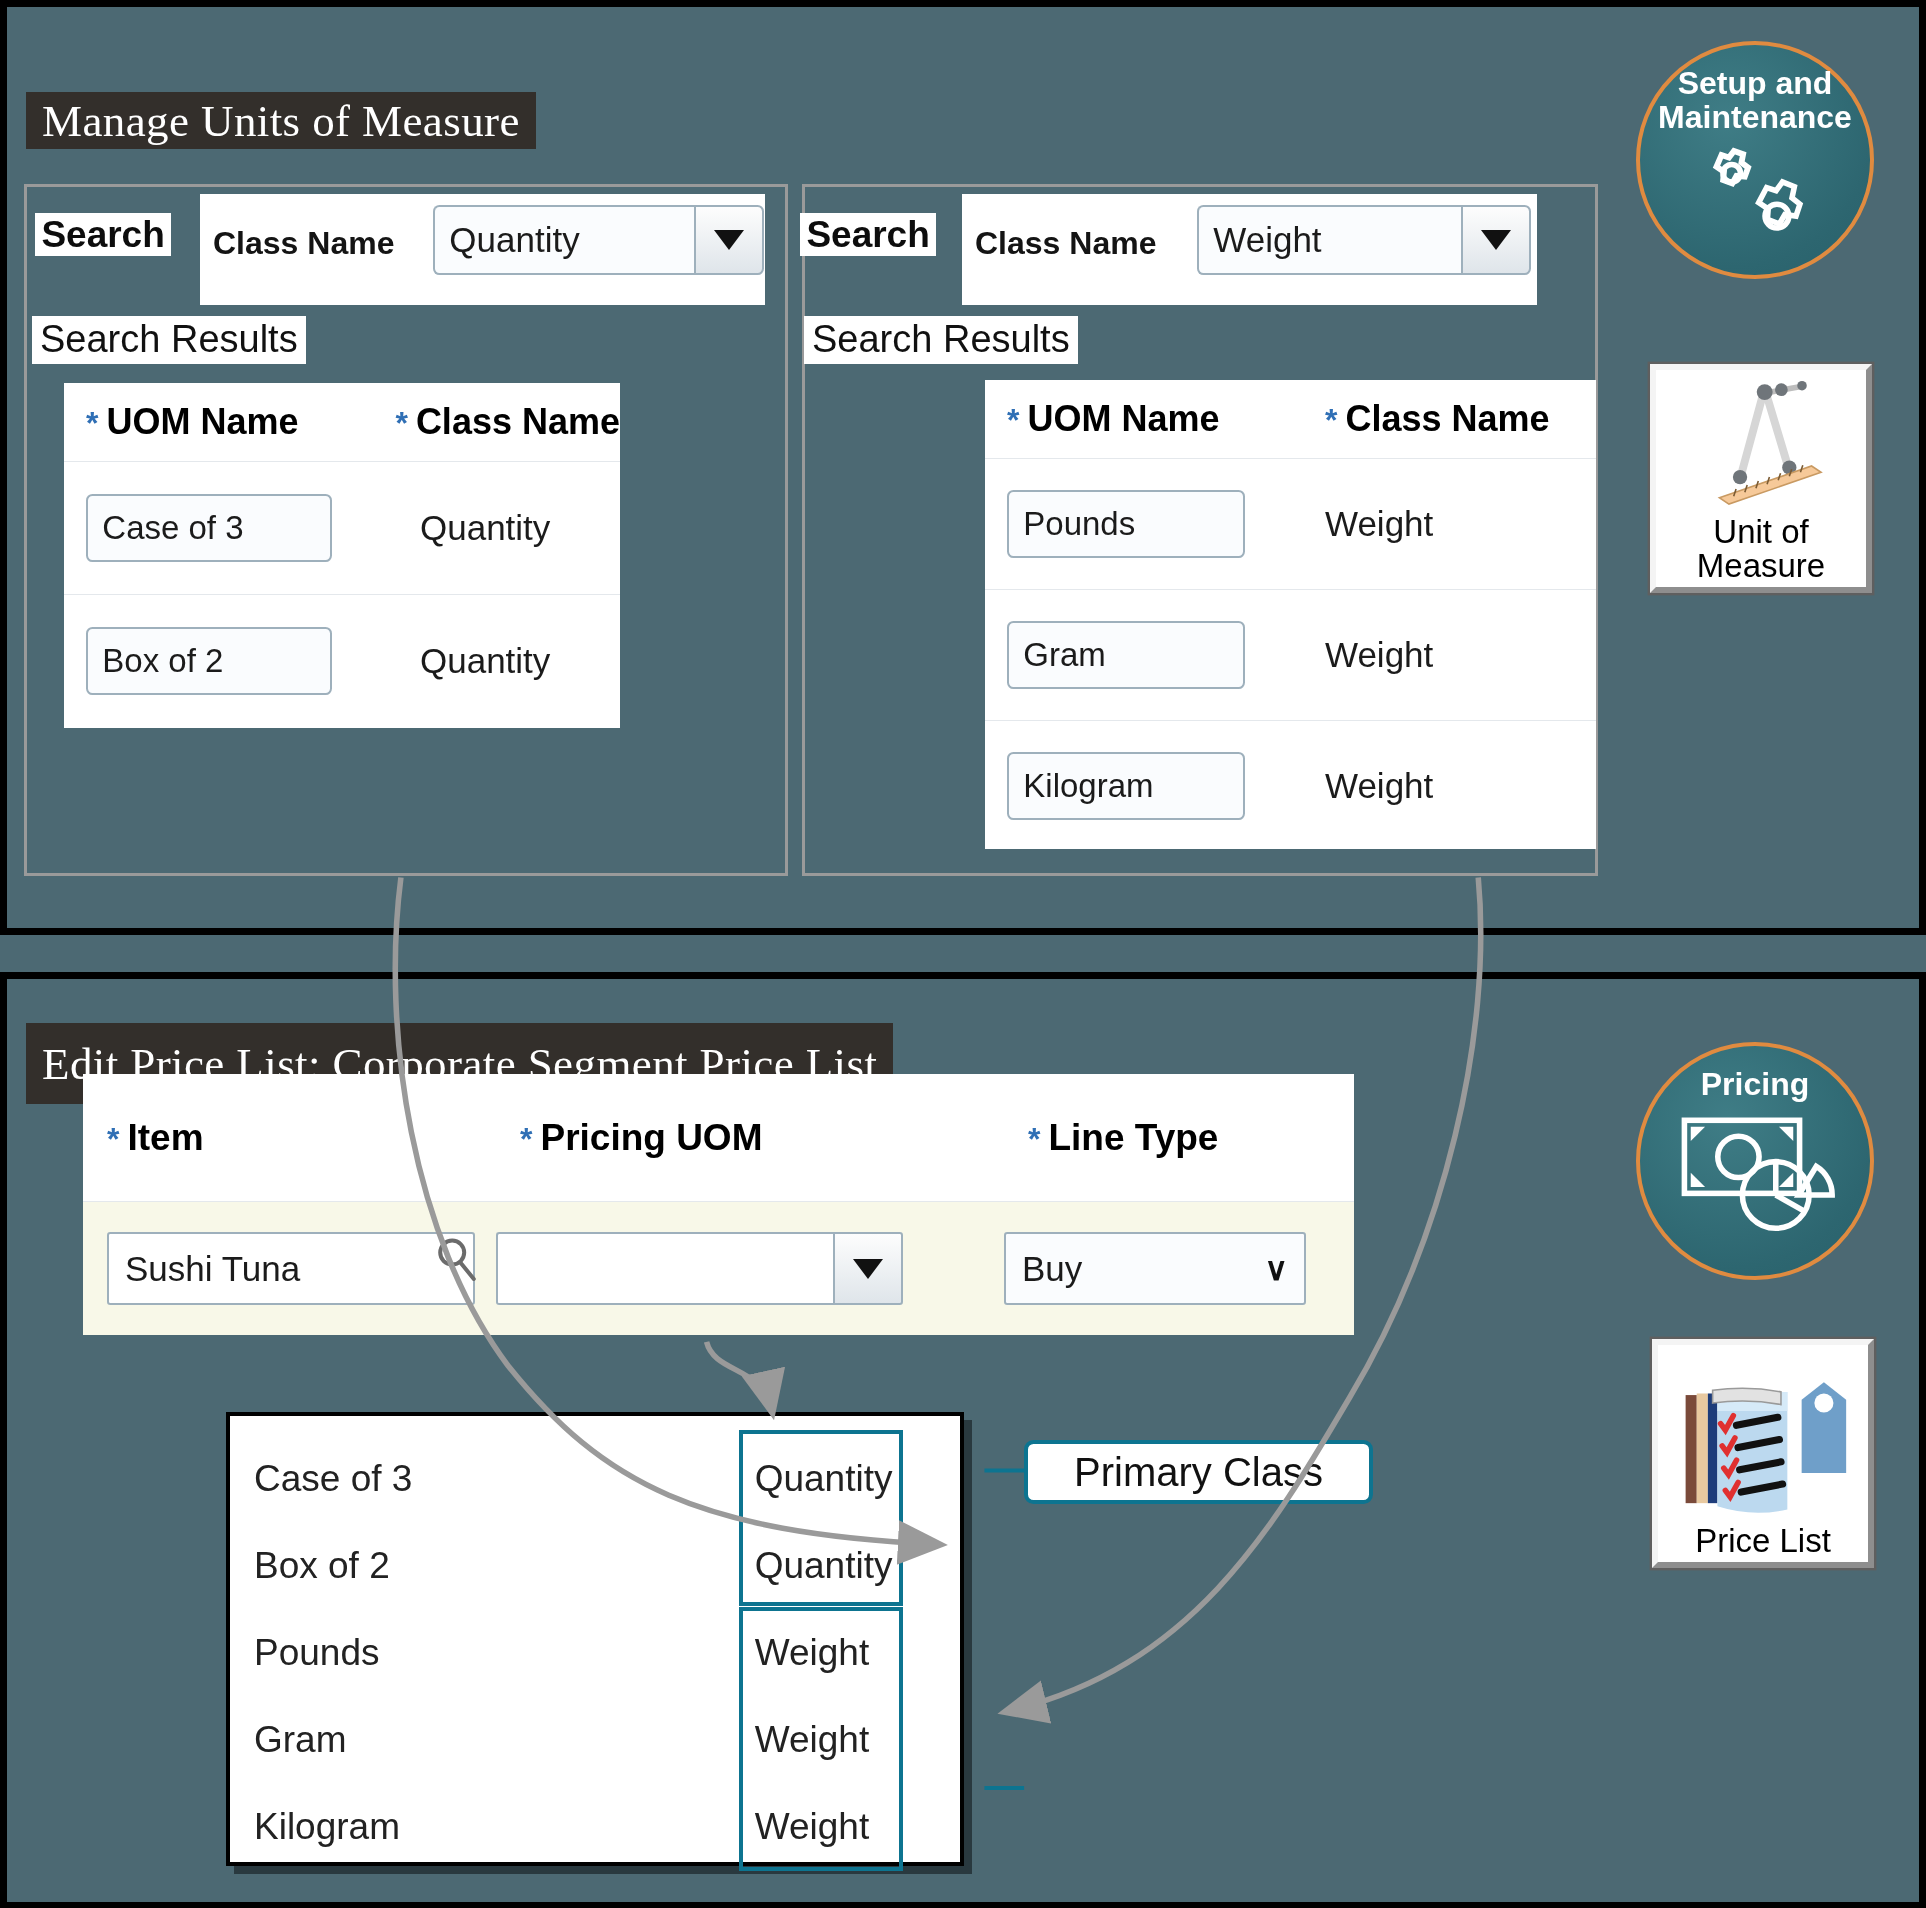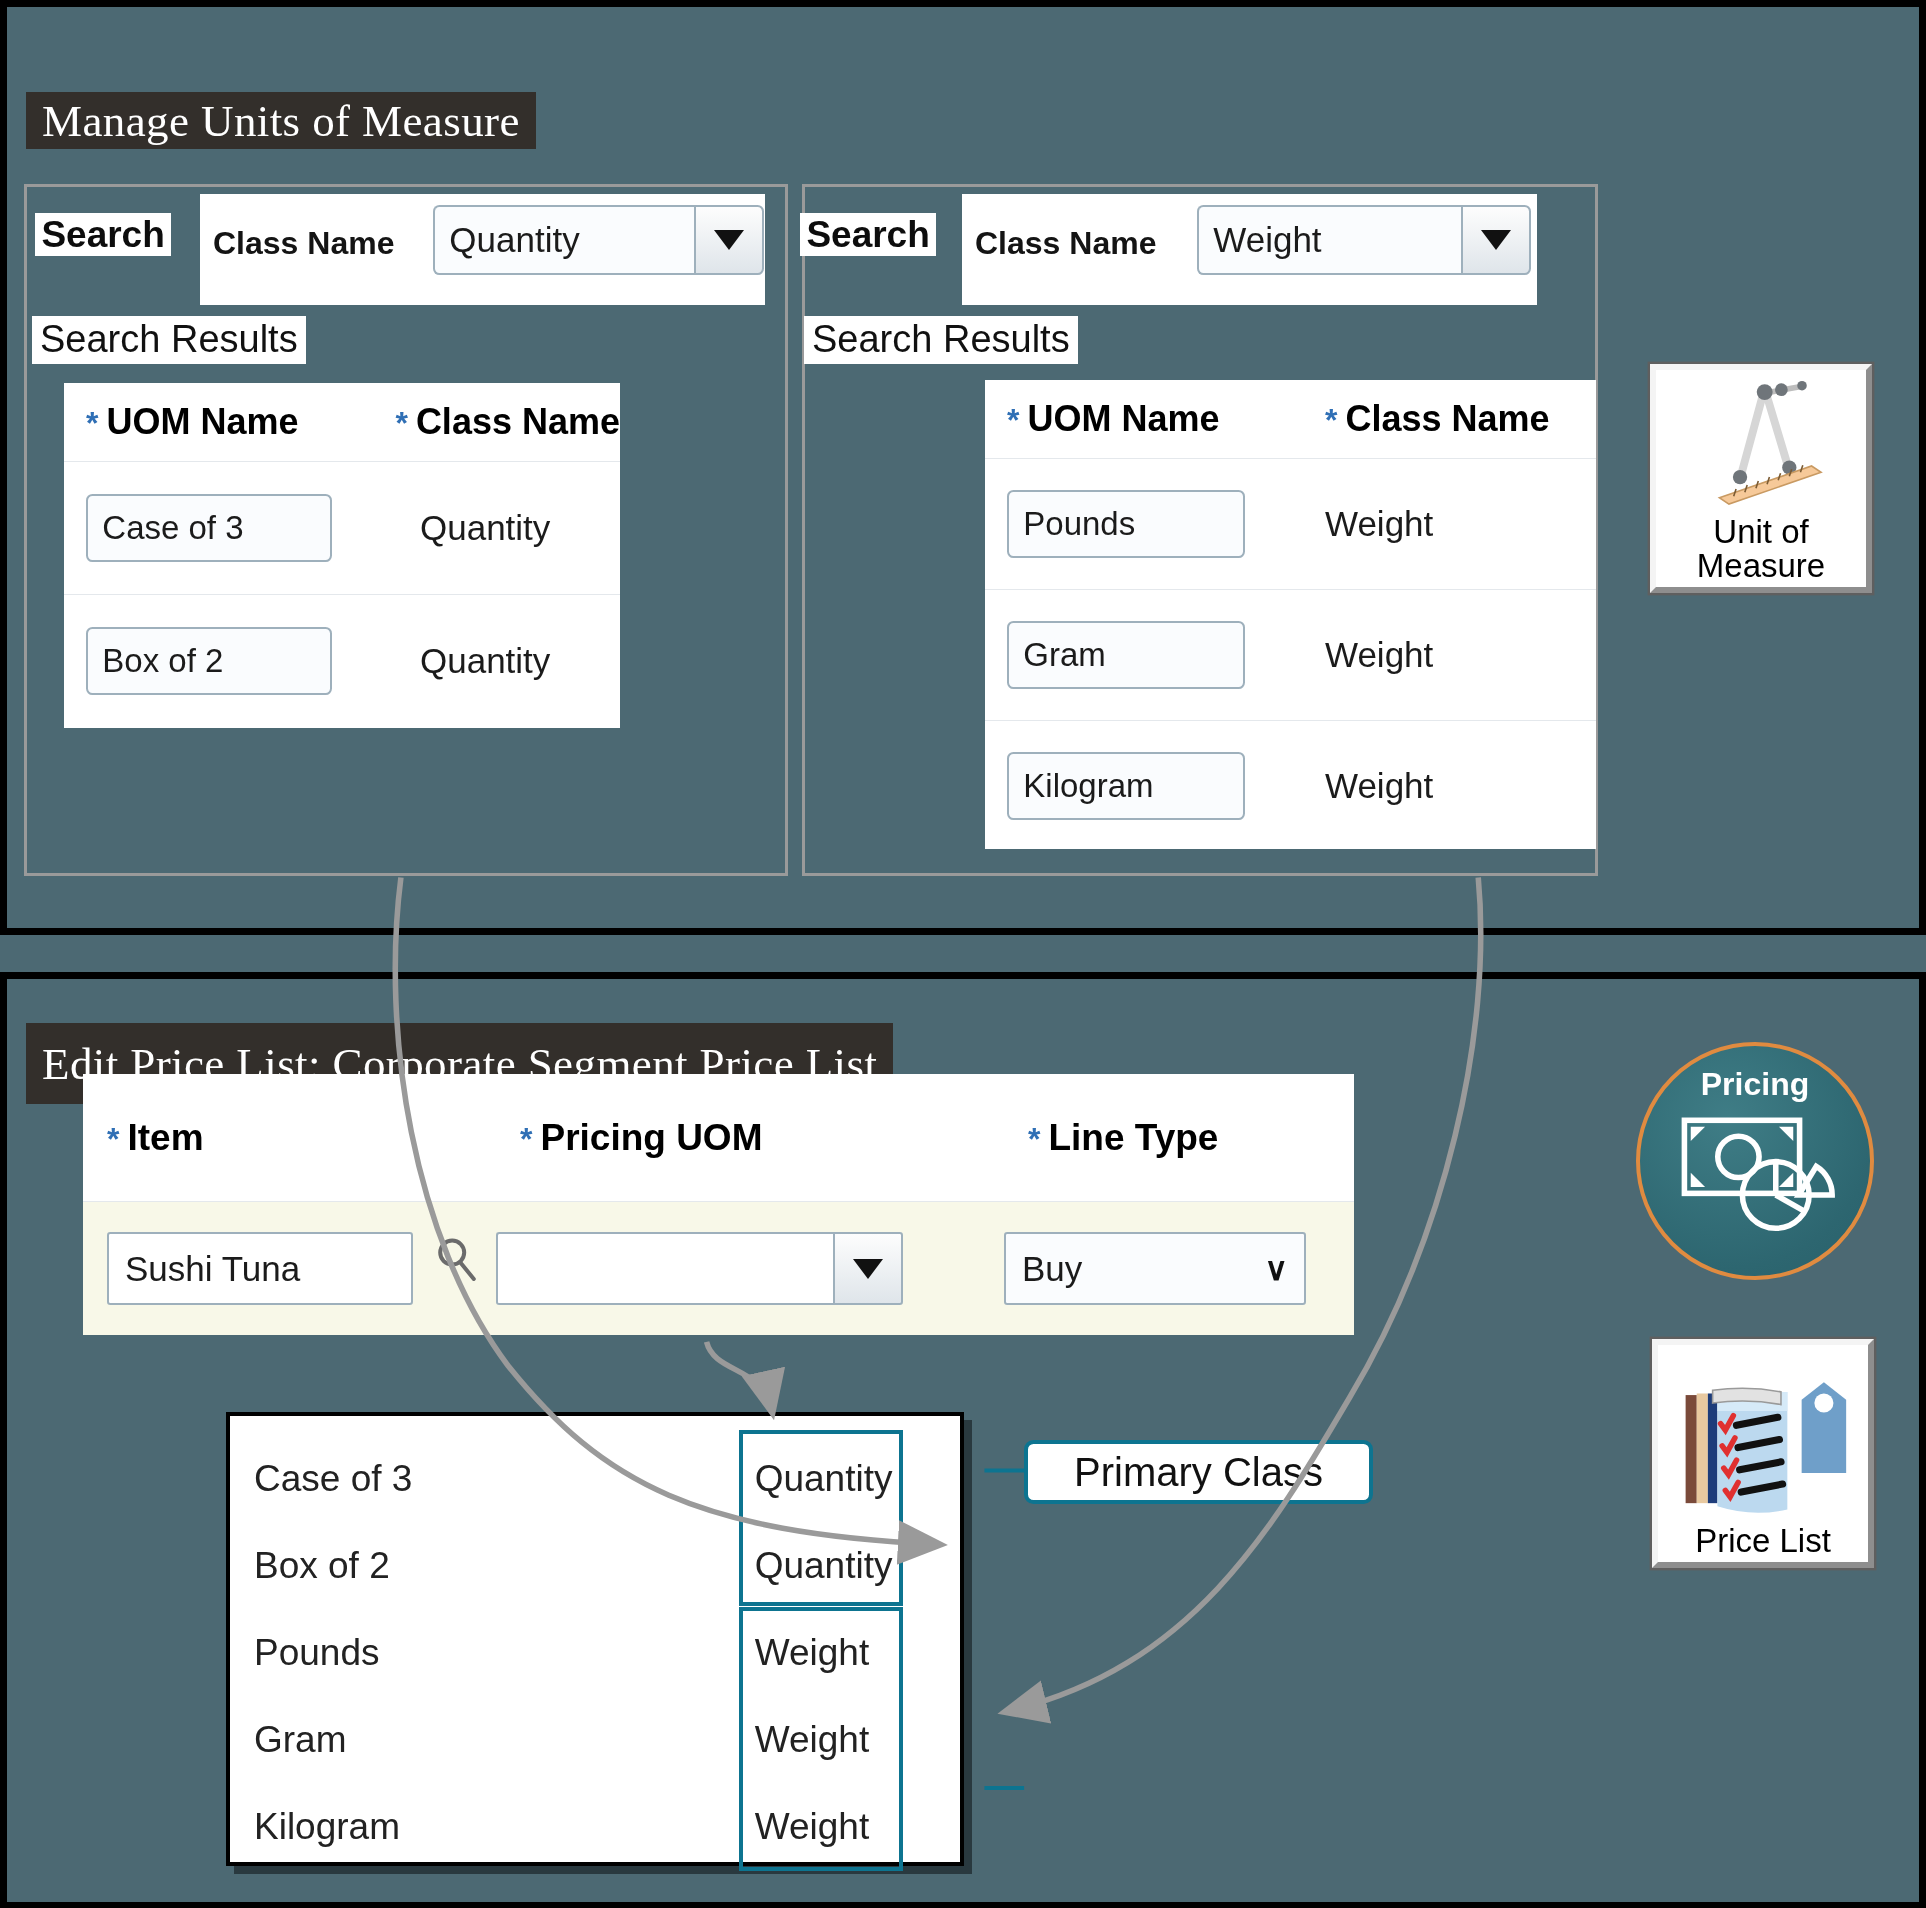--- a/index.html
+++ b/index.html
@@ -78,21 +78,21 @@
   }
   .cell-text{font-size:35px;color:#1b1b1b;}
 
   
   #pl-card{position:absolute;left:83px;top:1074px;width:1271px;height:260px;background:#ffffff;}
   #pl-head{position:absolute;left:0;top:0;width:100%;height:127px;display:flex;align-items:center;}
   #pl-row{position:absolute;left:0;top:127px;width:100%;height:133px;background:#f8f8e8;border-top:1.6px solid #e4e8ec;display:flex;align-items:center;}
   .pl-th{font-weight:bold;font-size:37px;color:#000;display:flex;align-items:baseline;white-space:nowrap;}
 
   .field-item{
-    position:relative;width:306px;height:73px;background:#fff;border:2.4px solid #9eb0bc;
+    position:relative;width:368px;height:73px;background:#fff;border:2.4px solid #9eb0bc;
     border-radius:3.2px;box-sizing:border-box;display:flex;align-items:center;padding-left:16px;
     font-size:35px;color:#1b1b1b;overflow:hidden;
   }
   .search-glyph{position:absolute;left:433px;top:1235px;width:48px;height:48px;}
   .select-buy{
     position:absolute;width:302px;height:73px;background:#fafcfe;border:2.4px solid #9eb0bc;border-radius:3.2px;
     box-sizing:border-box;display:flex;align-items:center;justify-content:space-between;
     padding:0 16px;font-size:35px;color:#1b1b1b;gap:20px;
   }
   .chev{font-size:32px;color:#111;font-weight:bold;}
@@ -301,20 +301,31 @@
       <div class="dd-class">Weight</div>
       <div class="dd-class">Weight</div>
       <div class="dd-class">Weight</div>
     </div>
     <div class="grp-primary"></div>
     <div class="grp-secondary"></div>
   </div>
 
   <div class="callout" id="callout-primary">Primary Class</div>
 
+  <div class="circle-badge" id="badge-setup">
+    <div class="cb-label">Setup and<br>Maintenance</div>
+    <svg width="159" height="119" viewBox="0 0 200 150" style="margin-top:-3.2px;">
+      <g fill="none" stroke="#ffffff" stroke-width="7">
+        <path d="M62 22 l9 3 6-8 11 4 -2 10 8 6 -4 11 -10 -1 -5 9 -11 -4 1 -10 -9 -6z" transform="translate(-8,6) scale(1.05)"></path>
+        <circle cx="70" cy="52" r="11"></circle>
+        <path d="M118 66 l12 4 8 -11 15 6 -3 14 10 8 -5 15 -14 -2 -7 12 -15 -6 1 -13 -12 -8z" transform="translate(-4,4)"></path>
+        <circle cx="127" cy="106" r="15"></circle>
+      </g>
+    </svg>
+  </div>
 
   <div class="tile" id="tile-uom">
     <svg width="183" height="143" viewBox="0 0 230 180" style="margin-bottom:-4.8px;">
       <g>
         <line x1="118" y1="18" x2="88" y2="128" stroke="#d6d6d6" stroke-width="10" stroke-linecap="round"></line>
         <line x1="120" y1="18" x2="150" y2="118" stroke="#d6d6d6" stroke-width="10" stroke-linecap="round"></line>
         <line x1="120" y1="20" x2="165" y2="12" stroke="#bdbdbd" stroke-width="7" stroke-linecap="round"></line>
         <circle cx="119" cy="19" r="10" fill="#6f757a"></circle>
         <circle cx="140" cy="16" r="8" fill="#6f757a"></circle>
         <circle cx="166" cy="11" r="6" fill="#6f757a"></circle>

